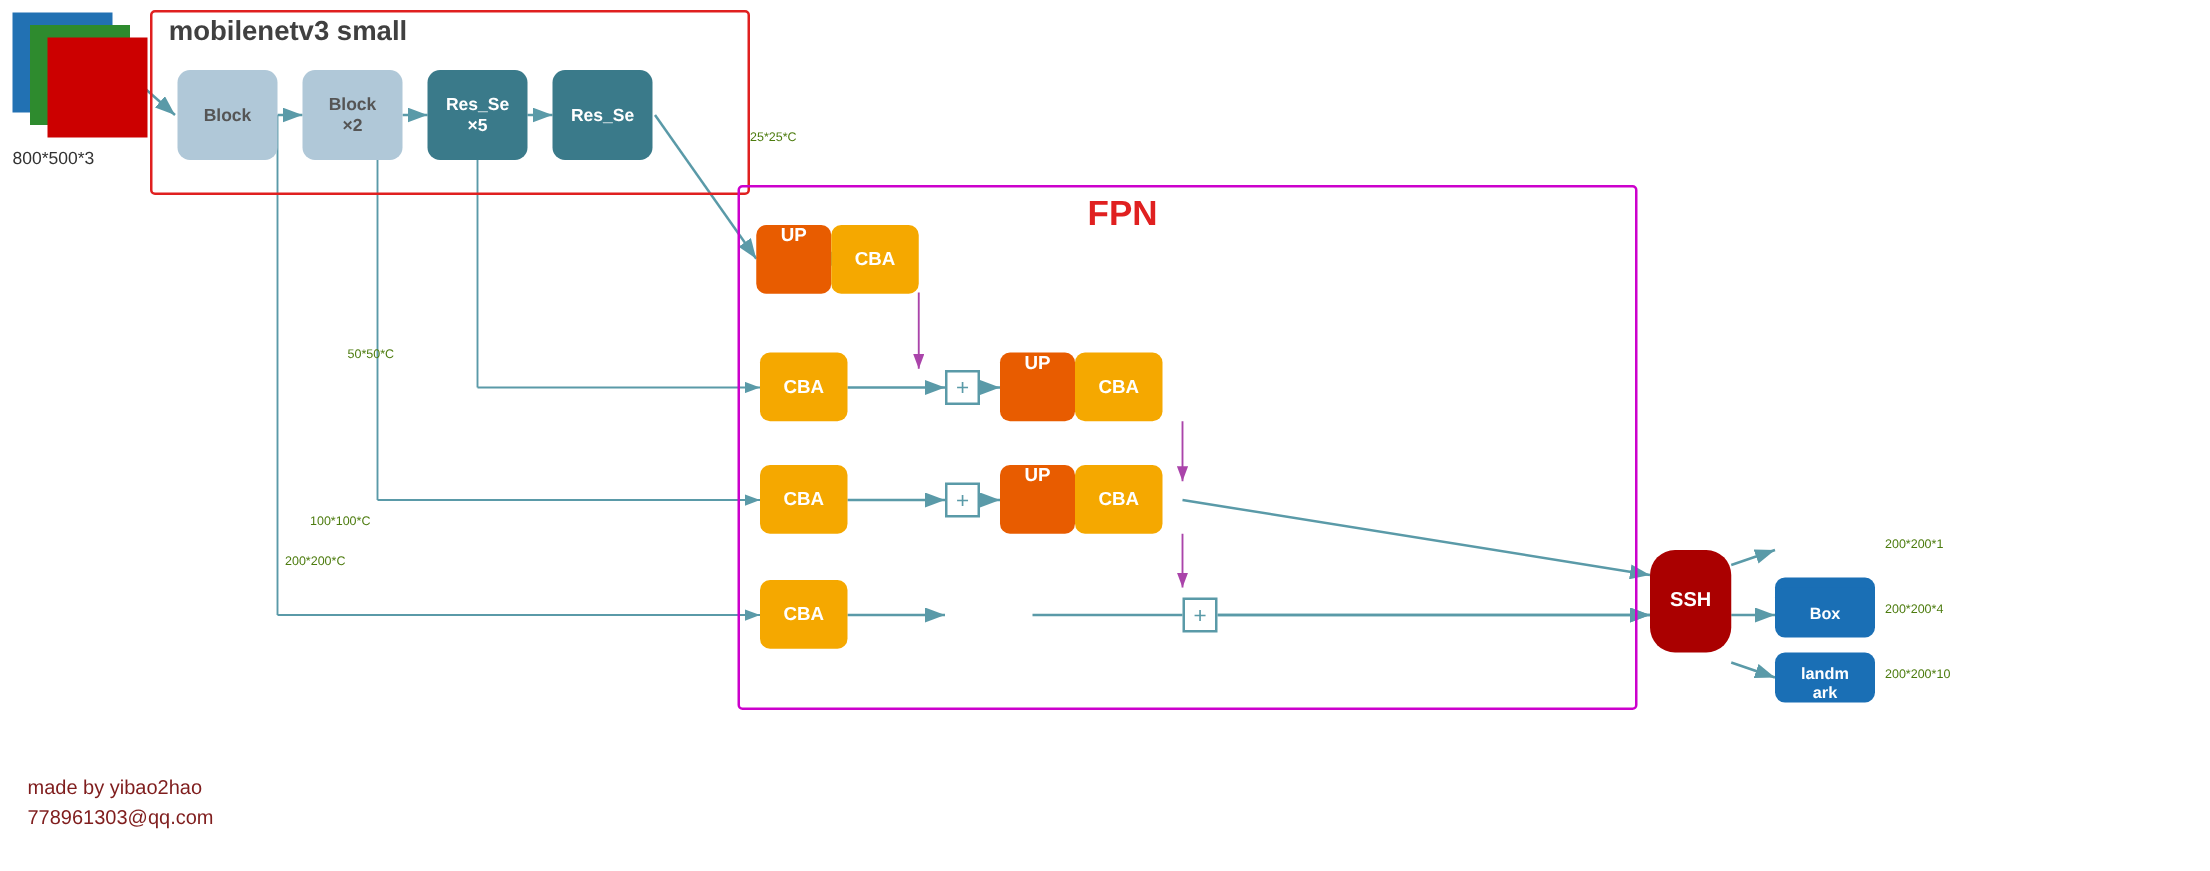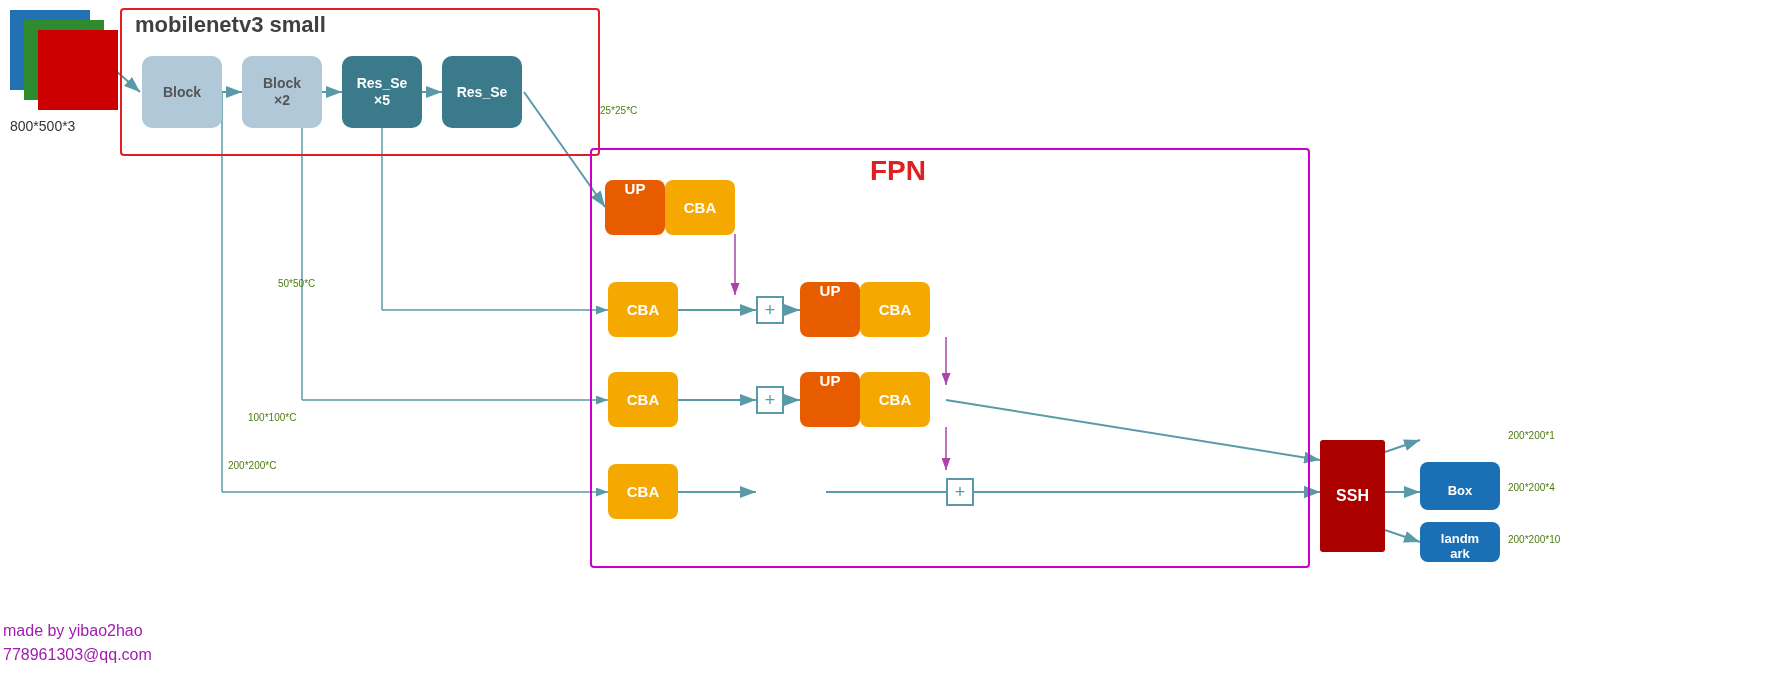--- a/index.html
+++ b/index.html
@@ -135,23 +135,23 @@
       justify-content: center;
       font-size: 18px;
       color: #5a9aa8;
       background: #fff;
     }
 
     
     .ssh-block {
       position: absolute;
       background: #aa0000;
-      border-radius: 3px;
+      border-radius: 20px;
       width: 65px;
-      height: 112px;
+      height: 82px;
       display: flex;
       align-items: center;
       justify-content: center;
       font-size: 16px;
       font-weight: bold;
       color: #fff;
     }
 
     
     .out-block {
@@ -182,24 +182,24 @@
       left: 0;
       top: 0;
       width: 1768px;
       height: 697px;
       pointer-events: none;
     }
 
     
     .footer-text {
       position: absolute;
-      left: 3px;
+      left: 22px;
       bottom: 30px;
       font-size: 16px;
-      color: #a21caf;
+      color: #7f1d1d;
       line-height: 1.5;
     }
   </style>
 </head>
 <body>
 
 <svg class="arrows-svg">
 
   <defs>
     <marker id="arrowhead" markerWidth="8" markerHeight="6" refX="8" refY="3" orient="auto">
@@ -291,21 +291,21 @@
 <div class="block block-dark" style="position:absolute;left:442px;top:56px;">
   <span>Res_Se</span>
 </div>
 
 <div class="fpn-box"></div>
 <div class="fpn-title">FPN</div>
 
 <div class="dim-label" style="left:600px;top:105px;">25*25*C</div>
 <div class="dim-label" style="left:278px;top:278px;">50*50*C</div>
 <div class="dim-label" style="left:248px;top:368px;margin-top:44px;">100*100*C</div>
-<div class="dim-label" style="left:228px;top:460px;">200*200*C</div>
+<div class="dim-label" style="left:228px;top:444px;">200*200*C</div>
 
 <div class="up-block" style="left:605px;top:180px;">
   <span>UP</span>
 </div>
 <div class="cba-block" style="left:665px;top:180px;">
   <span>CBA</span>
 </div>
 
 <div class="cba-block" style="left:608px;top:282px;">
   <span>CBA</span>

